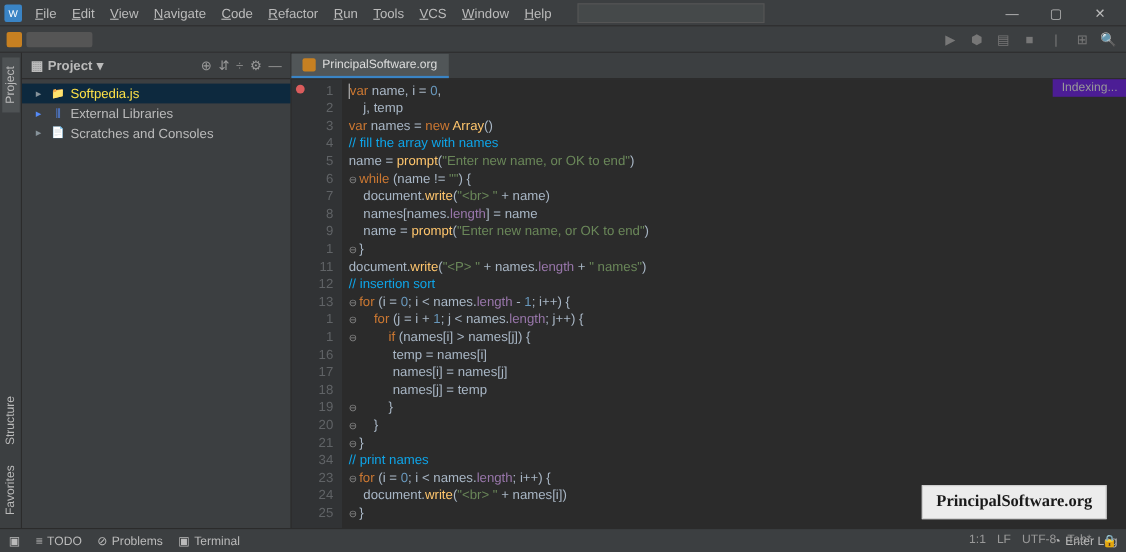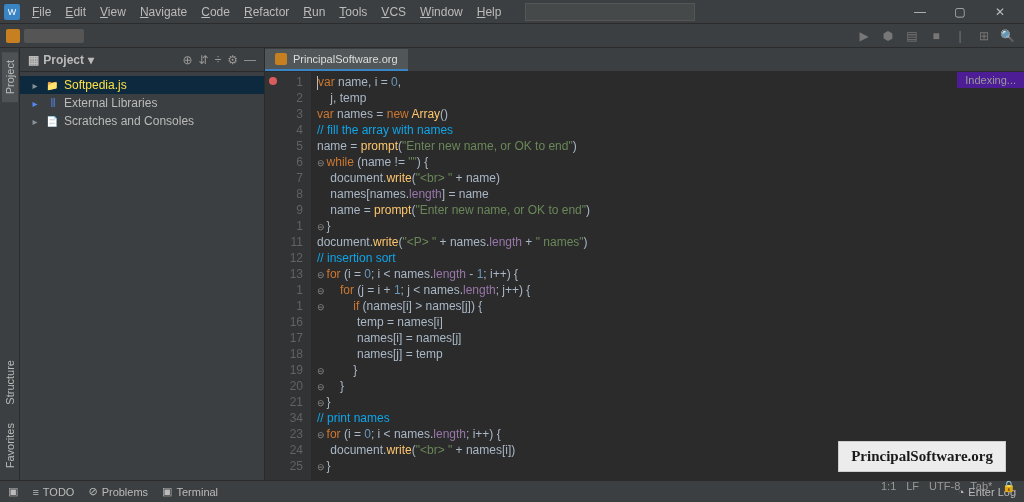--- a/index.html
+++ b/index.html
@@ -188,21 +188,21 @@
   <div class="bb-left" id="bbleft">
       <span class="bb-item">▣</span>
       <span class="bb-item"><span>≡</span> TODO</span>
       <span class="bb-item"><span>⊘</span> Problems</span>
       <span class="bb-item"><span>▣</span> Terminal</span>
     </div>
   <div class="bb-right">
     <span class="bb-item">◔ <span>Enter Log</span></span>
   </div>
 </div>
-<div style="position:absolute;bottom:0;right:8px;height:22px;display:flex;align-items:flex-start;gap:10px;color:#999;font-size:11px;z-index:2" id="bbstatus">
+<div style="position:absolute;bottom:0;right:8px;height:22px;display:flex;align-items:center;gap:10px;color:#999;font-size:11px;z-index:2" id="bbstatus">
     <span>1:1</span>
     <span>LF</span>
     <span>UTF-8</span>
     <span>Tab*</span>
     <span>🔒</span>
   </div>
 
 <div class="watermark">PrincipalSoftware.org</div>
 
 </body></html>

